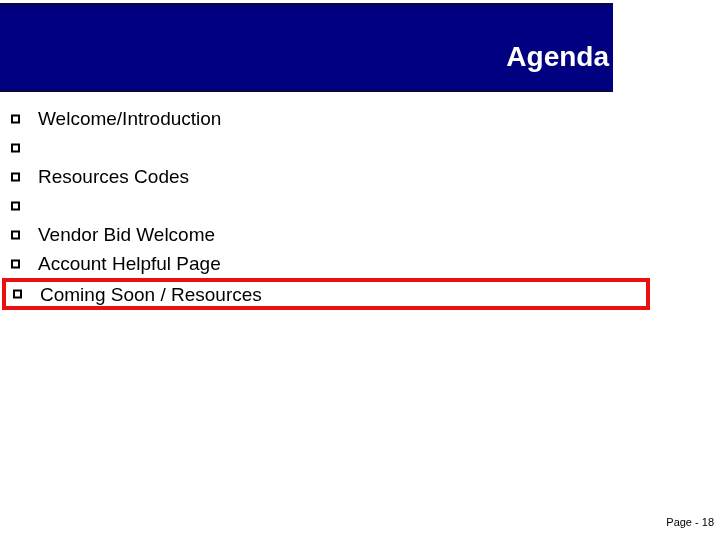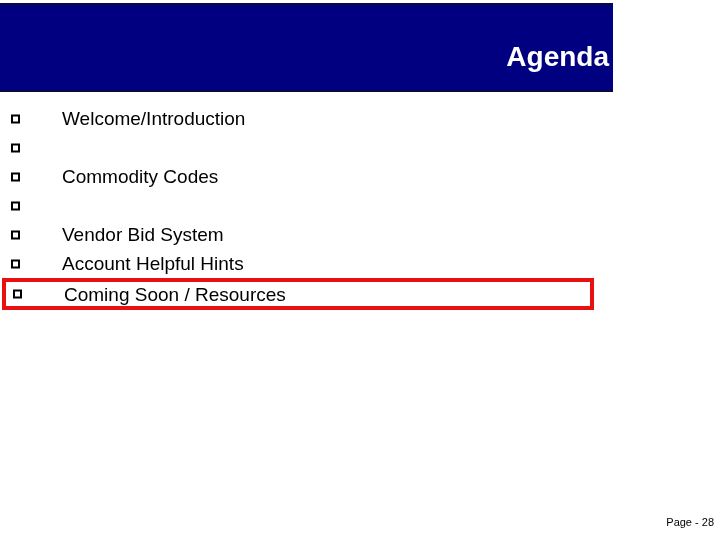--- a/index.html
+++ b/index.html
@@ -56,21 +56,20 @@
     margin: 0;
     padding: 0;
     list-style: none;
   }
   .agenda-item {
     position: relative;
     height: 29px;
     display: flex;
     align-items: center;
     box-sizing: border-box;
-    padding-left: 24px;
   }
   .bullet-icon {
     position: absolute;
     left: 11px;
     top: 50%;
     transform: translateY(-50%);
     width: 9px;
     height: 9px;
     border: 2px solid #000000;
     box-sizing: border-box;
@@ -81,21 +80,21 @@
     font-size: 19px;
     color: #000000;
     line-height: 1;
     white-space: nowrap;
   }
 
   
   .agenda-item.highlighted {
     border: 4px solid #e81010;
     height: 32px;
-    width: 592px;
+    width: 648px;
     margin-left: 2px;
     box-sizing: border-box;
   }
   .agenda-item.highlighted .bullet-icon {
     left: 7px;
   }
   .agenda-item.highlighted .item-label {
     margin-left: 34px;
   }
 
@@ -124,40 +123,40 @@
       <span class="bullet-icon"></span>
       <span class="item-label">Welcome/Introduction</span>
     </li>
 
     <li class="agenda-item">
       <span class="bullet-icon"></span>
     </li>
 
     <li class="agenda-item">
       <span class="bullet-icon"></span>
-      <span class="item-label">Commodity Codes</span>
+      <span class="item-label">Resources Codes</span>
     </li>
 
     <li class="agenda-item">
       <span class="bullet-icon"></span>
     </li>
 
 
     <li class="agenda-item">
       <span class="bullet-icon"></span>
-      <span class="item-label">Vendor Bid System</span>
+      <span class="item-label">Vendor Bid Welcome</span>
     </li>
 
     <li class="agenda-item">
       <span class="bullet-icon"></span>
-      <span class="item-label">Account Helpful Hints</span>
+      <span class="item-label">Account Helpful Page</span>
     </li>
 
     <li class="agenda-item highlighted">
       <span class="bullet-icon"></span>
       <span class="item-label">Coming Soon / Resources</span>
     </li>
 
   </ul>
 
-  <div class="page-number">Page - 28</div>
+  <div class="page-number">Page - 18</div>
 
 </div>
 
 </body></html>

